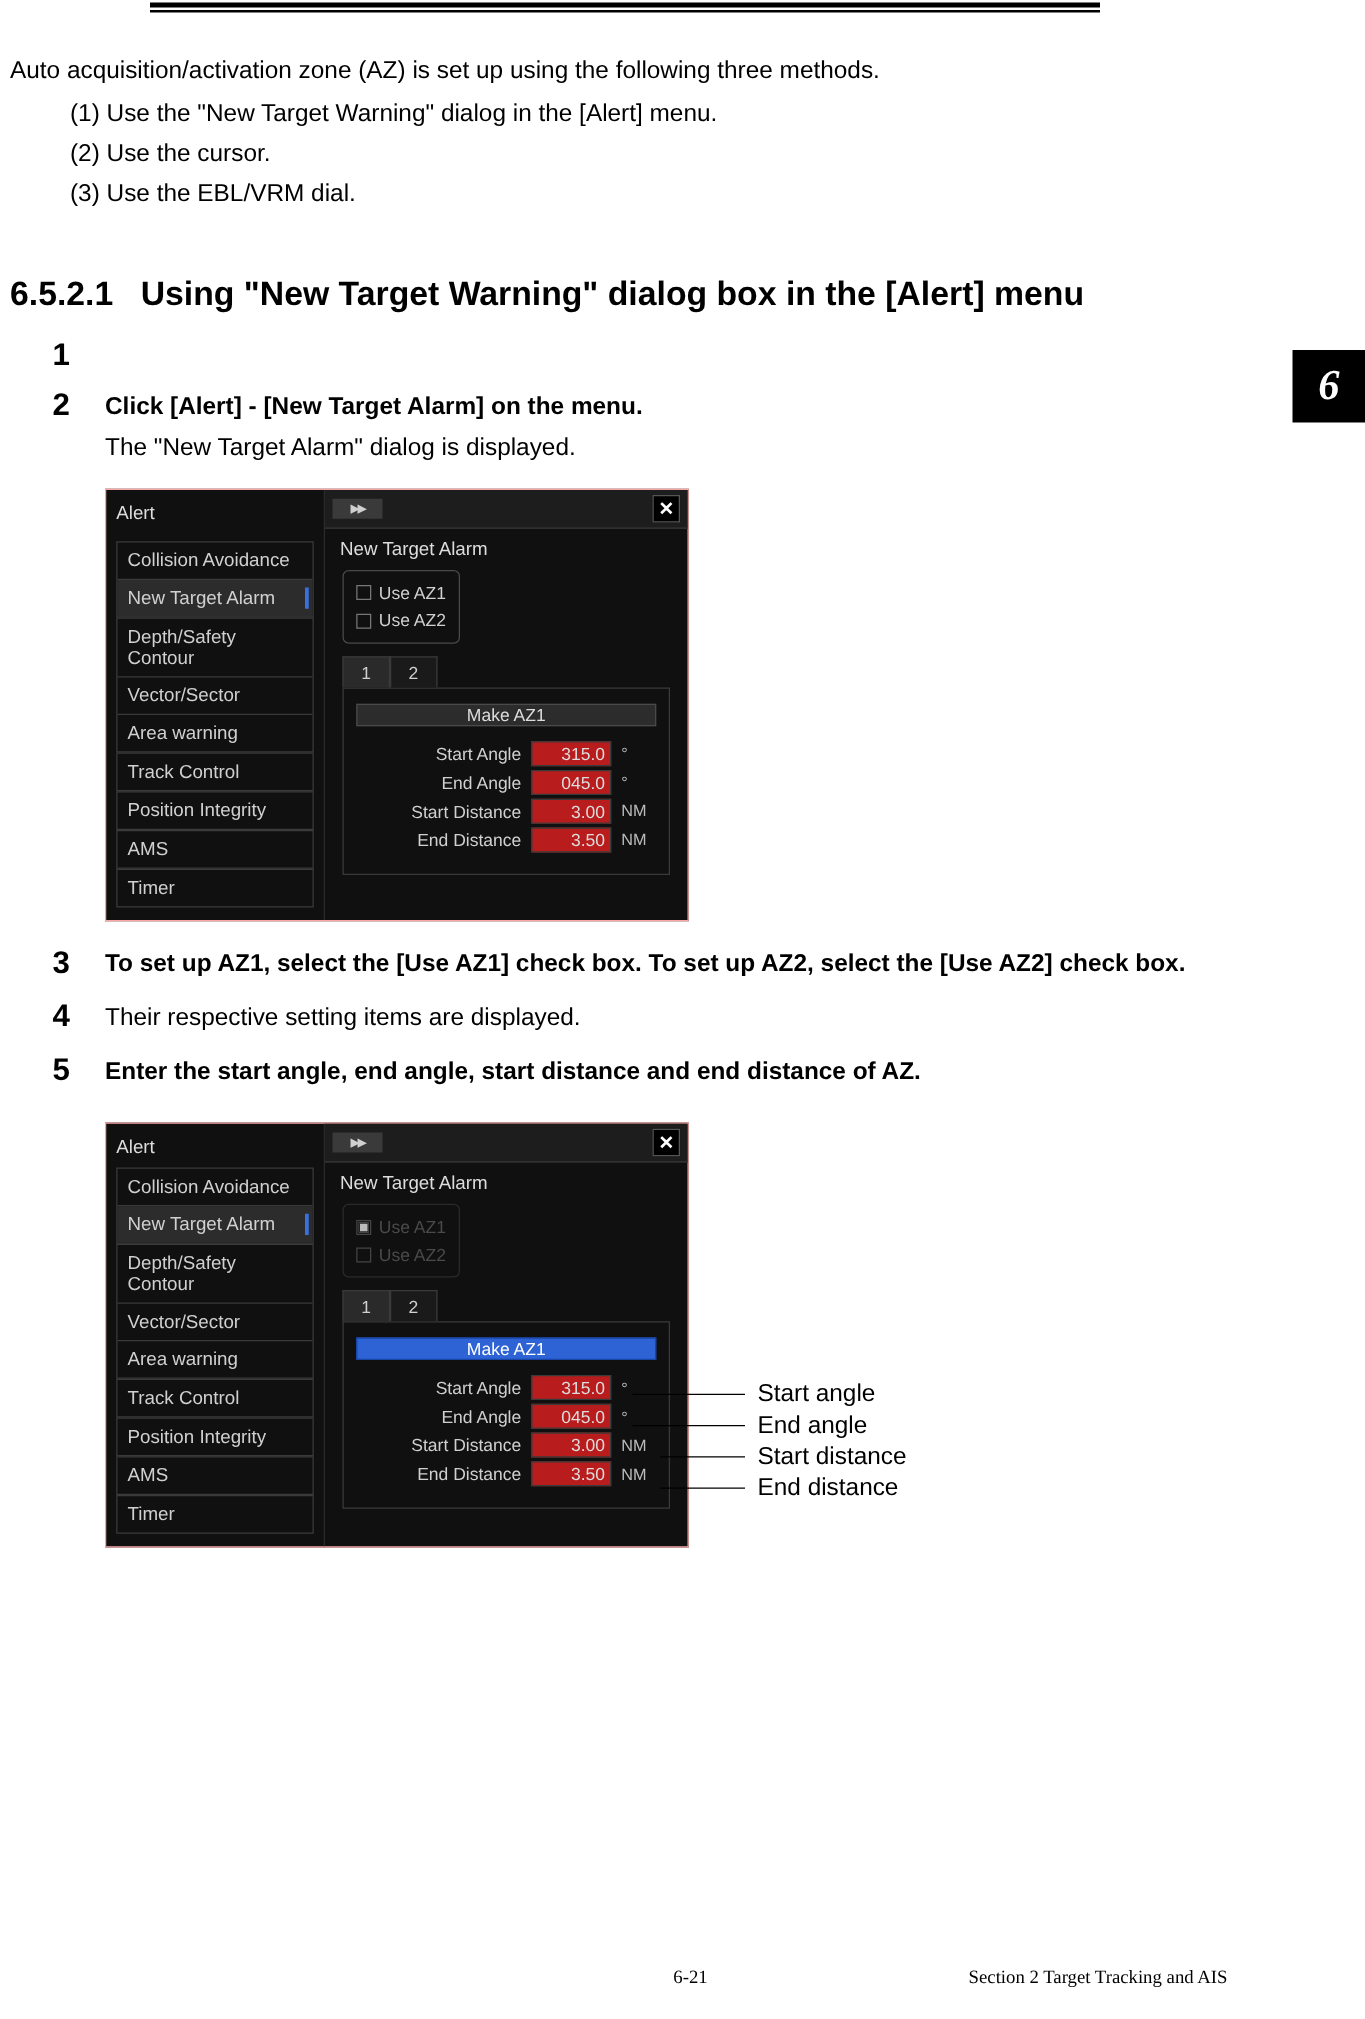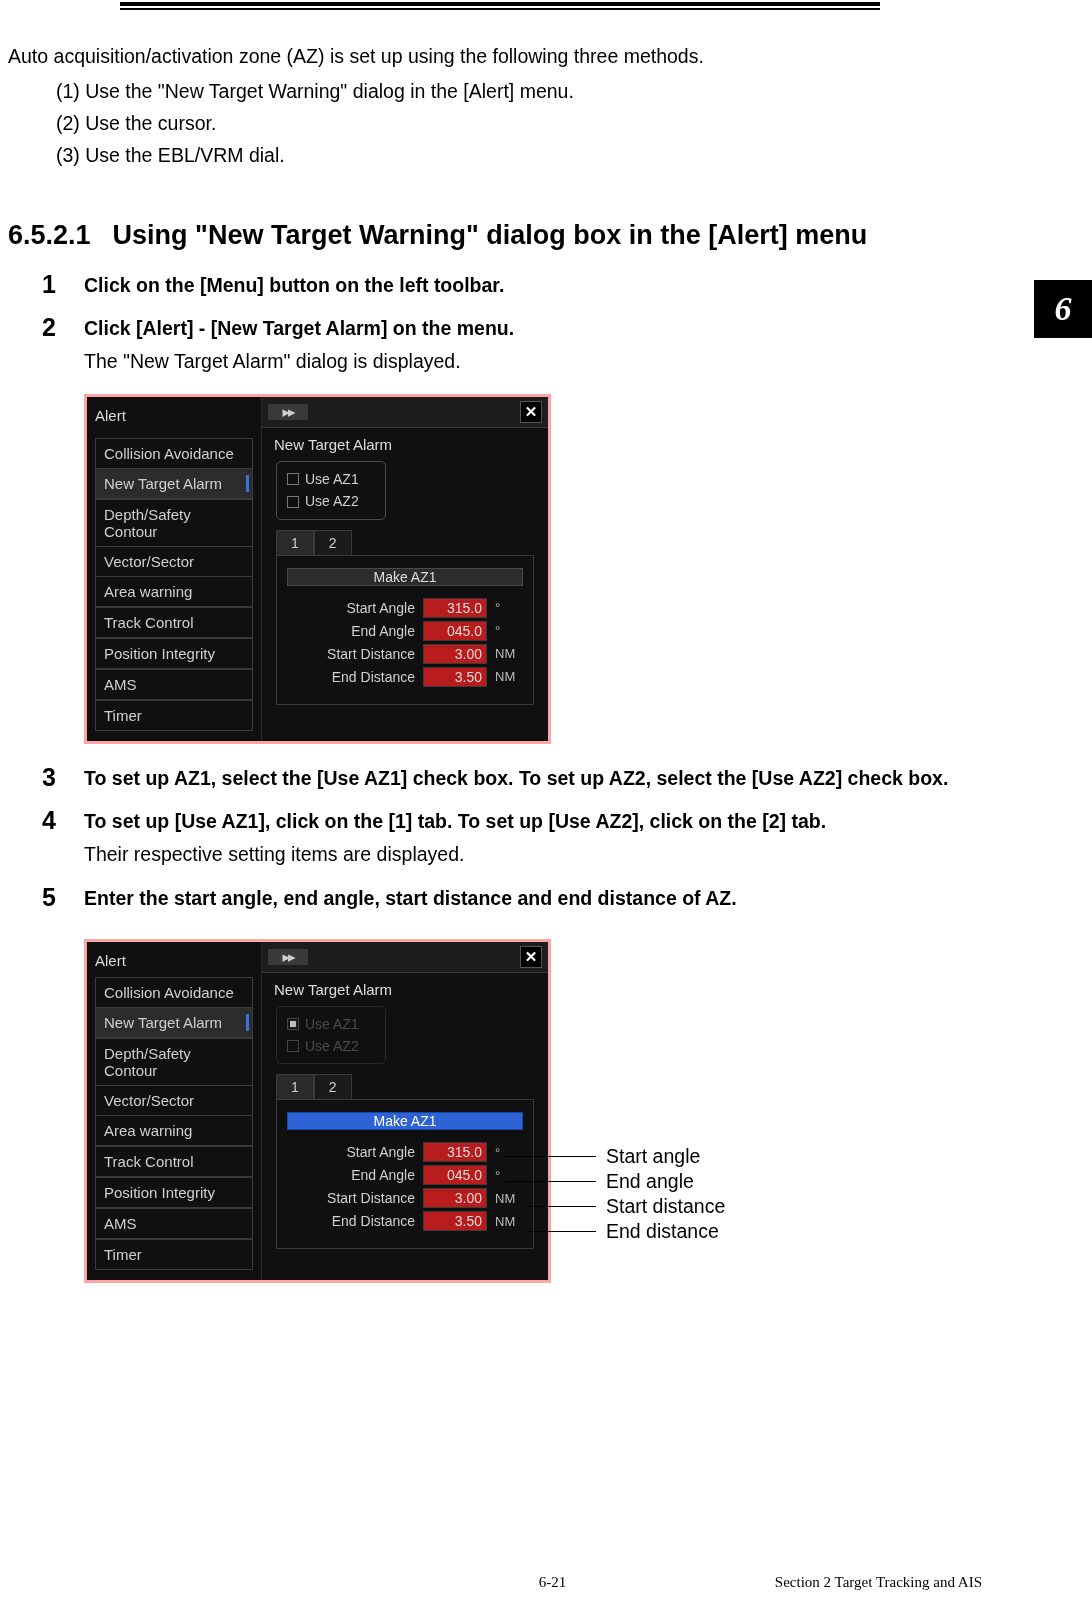--- a/index.html
+++ b/index.html
@@ -83,21 +83,21 @@
       line-height: 1.7;
     }
 
     
     .dlg-wrap { position: relative; }
     .dlg {
       width: 467px;
       background: #101010;
       color: #d0d0d0;
       display: flex;
-      border: 3px solid #fca5a5;
+      border: 1px solid #fca5a5;
       font-family: 'Segoe UI', Tahoma, sans-serif;
       font-size: 15px;
       user-select: none;
     }
     .dlg .left {
       width: 175px;
       padding: 10px 8px 10px 8px;
       border-right: 1px solid #2a2a2a;
     }
     .dlg .left .title { color:#ddd; margin-bottom: 6px; }
@@ -133,21 +133,21 @@
     .dlg .close {
       width:22px;height:22px;background:#000;color:#fff;
       display:flex;align-items:center;justify-content:center;font-weight:bold;
       border:1px solid #555;
     }
     .dlg .subtitle { padding:8px 12px; color:#ddd; }
     .dlg .chk-panel {
       margin: 0 14px 10px 14px;
       border:1px solid #4a4a4a; border-radius:5px;
       padding:6px 10px;
-      width: 110px;
+      width: 94px;
     }
     .dlg .chk-row { display:flex; align-items:center; gap:6px; font-size:14px; line-height:1.6; }
     .dlg .chk { width:12px;height:12px;border:1px solid #777;display:inline-block; position:relative; }
     .dlg .chk.checked::after { content:""; position:absolute; left:1px; top:1px; width:6px; height:6px; background:#bbb; border:1px solid #222; }
     .dlg .disabled { color:#4a4a4a; }
     .dlg .tabs { display:flex; margin:2px 14px 0 14px; gap:0; }
     .dlg .tab {
       padding:4px 14px; border:1px solid #3a3a3a; background:#1a1a1a;
       border-bottom:none; font-size:14px;
     }
@@ -206,21 +206,20 @@
   <span class="num">6.5.2.1</span>
   <span>Using "New Target Warning" dialog box in the [Alert] menu</span>
 </h2>
 
 <div class="side-tab">6</div>
 
 <ol class="steps">
   <li>
     <span class="step-num">1</span>
     <div class="step-body">
-      <div class="step-title">Click on the [Menu] button on the left toolbar.</div>
     </div>
   </li>
   <li>
     <span class="step-num">2</span>
     <div class="step-body">
       <div class="step-title">Click [Alert] - [New Target Alarm] on the menu.</div>
       <div class="step-text">The "New Target Alarm" dialog is displayed.</div>
 
       <div class="dlg-wrap" style="margin-top:16px;">
         <div class="dlg">
@@ -302,21 +301,20 @@
   <li style="margin-top:18px;">
     <span class="step-num">3</span>
     <div class="step-body">
       <div class="step-title" style="text-align:justify;">To set up AZ1, select the [Use AZ1] check box. To set up AZ2, select the [Use AZ2] check box.</div>
     </div>
   </li>
 
   <li>
     <span class="step-num">4</span>
     <div class="step-body">
-      <div class="step-title">To set up [Use AZ1], click on the [1] tab. To set up [Use AZ2], click on the [2] tab.</div>
       <div class="step-text">Their respective setting items are displayed.</div>
     </div>
   </li>
 
   <li>
     <span class="step-num">5</span>
     <div class="step-body">
       <div class="step-title">Enter the start angle, end angle, start distance and end distance of AZ.</div>
 
       <div class="dlg-wrap" style="margin-top:24px;">

